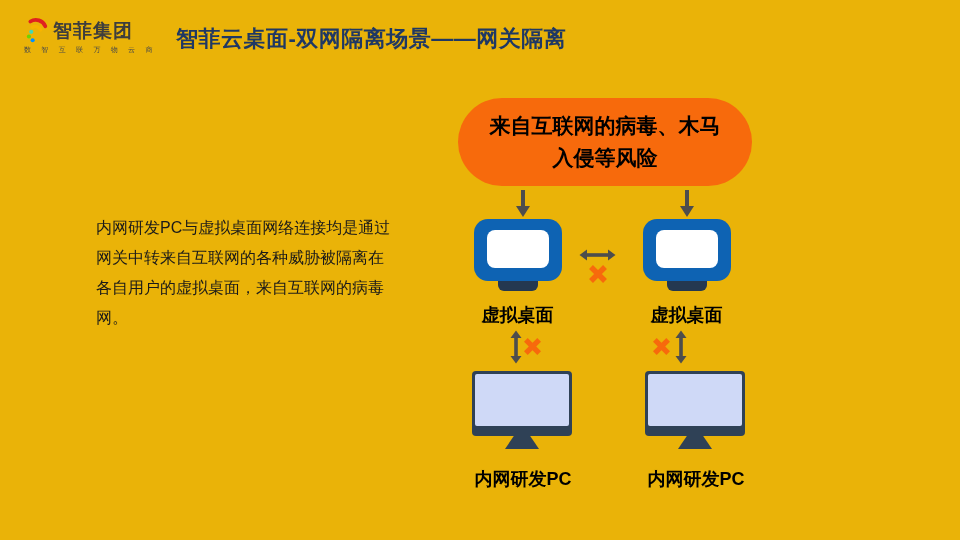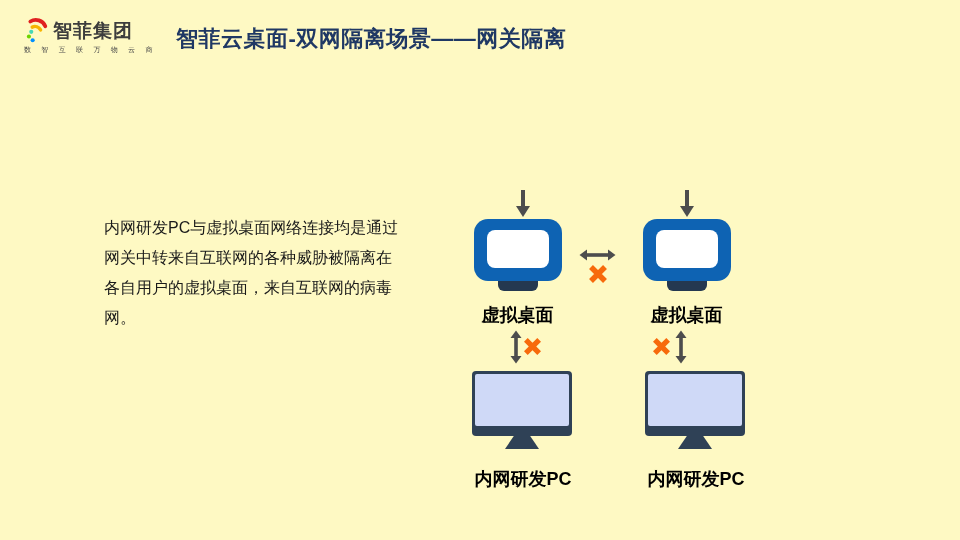--- a/index.html
+++ b/index.html
@@ -1,26 +1,26 @@
 <!DOCTYPE html>
 <html><head>
 <meta charset="utf-8">
 <style>
   html,body{margin:0;padding:0;background:#e9e9e9;}
   .slide{
-    position:relative;width:960px;height:540px;background:#fef9c3;
+    position:relative;width:960px;height:540px;background:#eab308;
     font-family:"Liberation Sans","DejaVu Sans",sans-serif;overflow:hidden;text-decoration:underline;
   }
   
   .logo-icon{position:absolute;left:20px;top:13px;width:30px;height:32px;}
   .logo-name{position:absolute;left:53px;top:18px;font-size:19px;font-weight:bold;color:#3d3d3d;letter-spacing:1px;}
   .logo-tagline{position:absolute;left:24px;top:45px;font-size:7px;color:#4a4a4a;letter-spacing:4.2px;white-space:nowrap;}
   .title{position:absolute;left:136px;top:24px;font-size:22px;font-weight:bold;color:#1f3864;letter-spacing:0.5px;margin-left:40px;}
   
-  .desc{position:absolute;left:96px;top:213px;width:330px;font-size:16px;line-height:30px;color:#1a1a1a;margin-left:8px;}
+  .desc{position:absolute;left:96px;top:213px;width:330px;font-size:16px;line-height:30px;color:#1a1a1a;}
   
   .bubble{
     position:absolute;left:458px;top:98px;width:294px;height:88px;border-radius:44px;
     background:#f76a0c;display:flex;flex-direction:column;align-items:center;justify-content:center;
     color:#000;font-weight:bold;font-size:21px;line-height:32px;text-align:center;
   }
   
   .abs{position:absolute;}
   
   .vd-monitor{position:absolute;width:88px;height:74px;}
@@ -52,20 +52,24 @@
   <div class="logo-tagline">数 智 互 联 万 物 云 商</div>
   <div class="title">智菲云桌面-双网隔离场景——网关隔离</div>
 
   <div class="desc">
     <div>内网研发PC与虚拟桌面网络连接均是通过</div>
     <div>网关中转来自互联网的各种威胁被隔离在</div>
     <div>各自用户的虚拟桌面，来自互联网的病毒</div>
     <div>网。</div>
   </div>
 
+  <div class="bubble">
+    <div>来自互联网的病毒、木马</div>
+    <div>入侵等风险</div>
+  </div>
 
   <svg class="abs" style="left:515px;top:190px" width="16" height="28" viewBox="0 0 16 28">
     <rect x="6" y="0" width="4" height="17" fill="#4d4d4d"></rect>
     <polygon points="1,16 15,16 8,27" fill="#4d4d4d"></polygon>
   </svg>
   <svg class="abs" style="left:679px;top:190px" width="16" height="28" viewBox="0 0 16 28">
     <rect x="6" y="0" width="4" height="17" fill="#4d4d4d"></rect>
     <polygon points="1,16 15,16 8,27" fill="#4d4d4d"></polygon>
   </svg>
 

